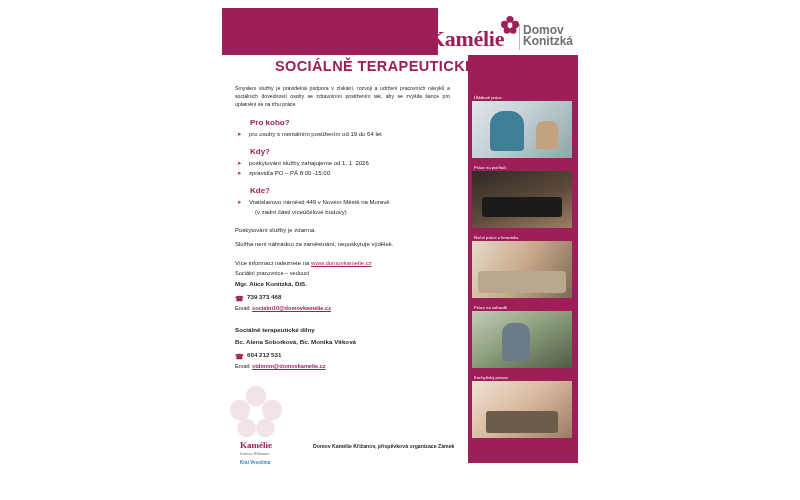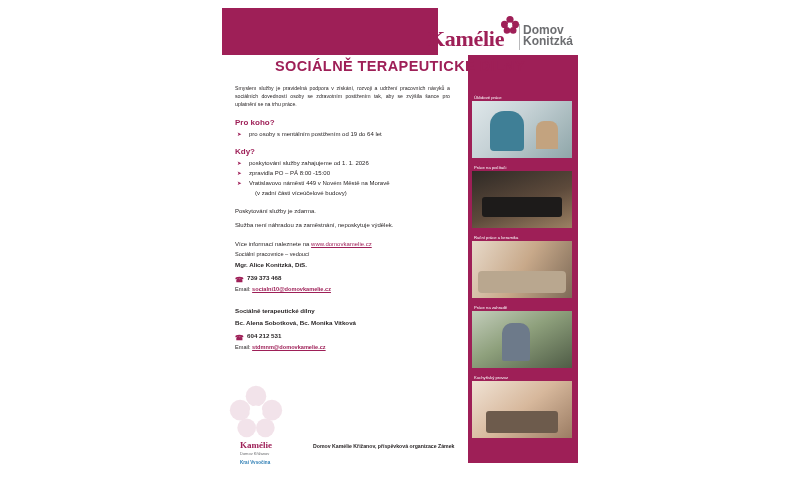--- a/index.html
+++ b/index.html
@@ -139,21 +139,21 @@
     line-height: 8.2px;
     text-align: justify;
     color: #231f20;
     margin-bottom: 9px;
   }
 
   .sec-head {
     font-size: 8px;
     font-weight: bold;
     color: #9e1f57;
-    margin: 8px 0 3px 0;
+    margin: 8px 0 3px 15px;
   }
 
   .bullet {
     position: relative;
     font-size: 6px;
     line-height: 9px;
     color: #231f20;
     padding-left: 14px;
     margin-bottom: 1px;
   }
@@ -371,20 +371,21 @@
 
       <div class="intro">Smyslem služby je pravidelná podpora v získání, rozvoji a udržení pracovních návyků a sociálních dovedností osoby se zdravotním postižením tak, aby se zvýšila šance pro uplatnění se na trhu práce.</div>
 
       <div class="sec-head">Pro koho?</div>
       <div class="bullet">pro osoby s mentálním postižením od 19 do 64 let</div>
 
       <div class="sec-head">Kdy?</div>
       <div class="bullet">poskytování služby zahajujeme od 1. 1. 2026</div>
       <div class="bullet">zpravidla PO – PÁ 8:00 -15:00</div>
 
+      <div class="sec-head">Kde?</div>
       <div class="bullet">Vratislavovo náměstí 449 v Novém Městě na Moravě</div>
       <div class="bullet sub">(v zadní části víceúčelové budovy)</div>
 
       <div class="para">Poskytování služby je zdarma.</div>
       <div class="para" style="margin-top:5px">Služba není náhradou za zaměstnání, neposkytuje výdělek.</div>
 
       <div class="para">
         <span>Více informací naleznete na </span><a class="link" href="#">www.domovkamelie.cz</a>
       </div>
 

